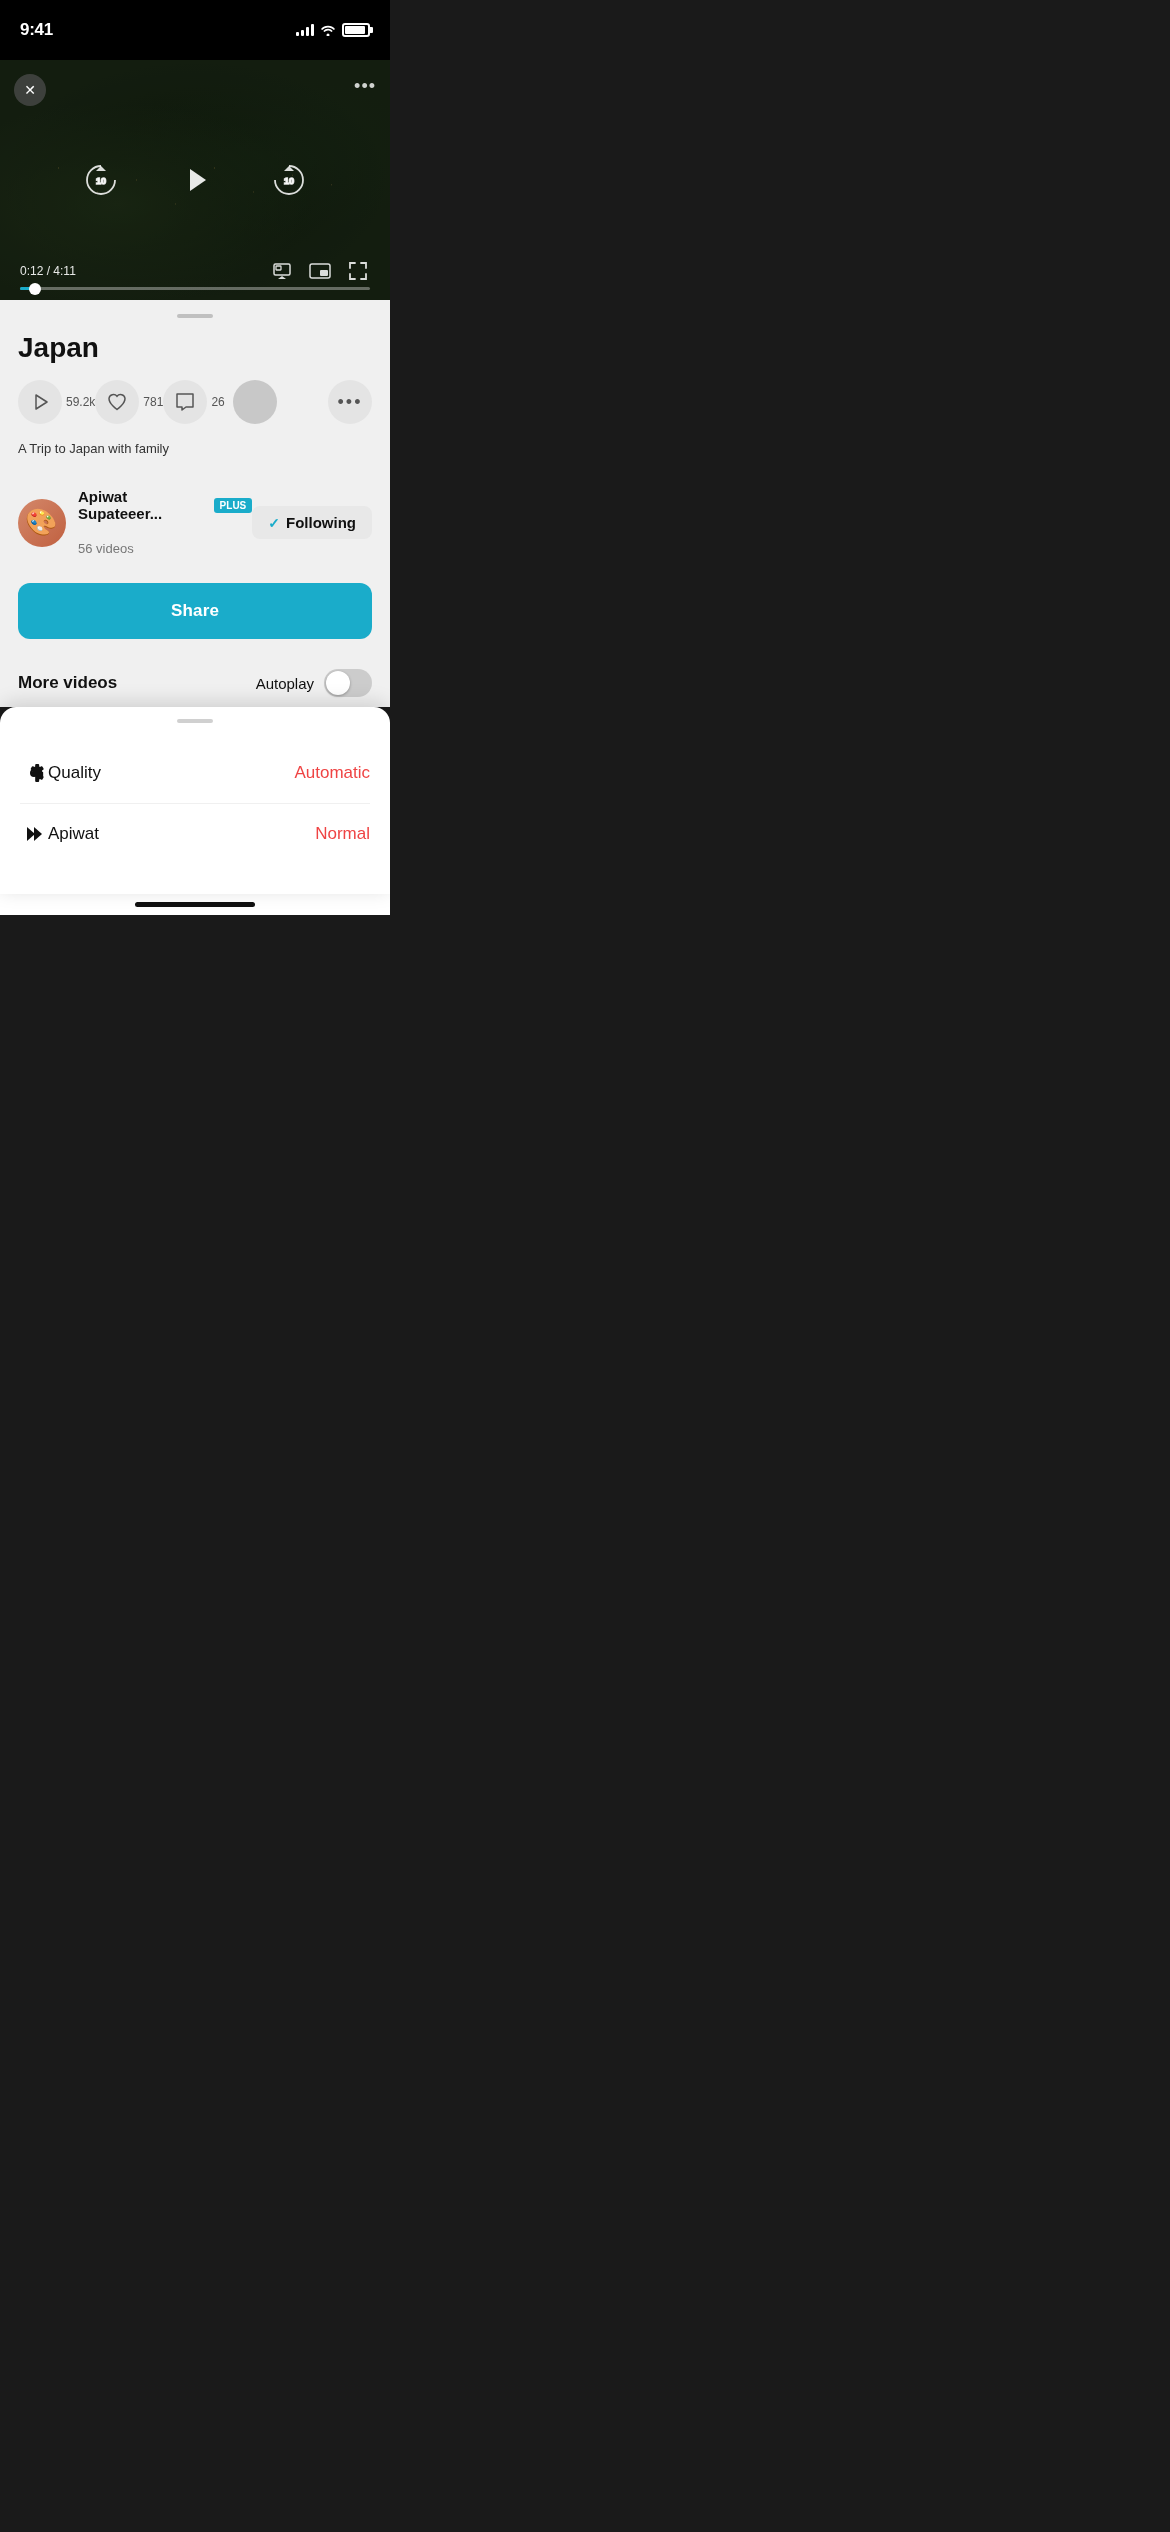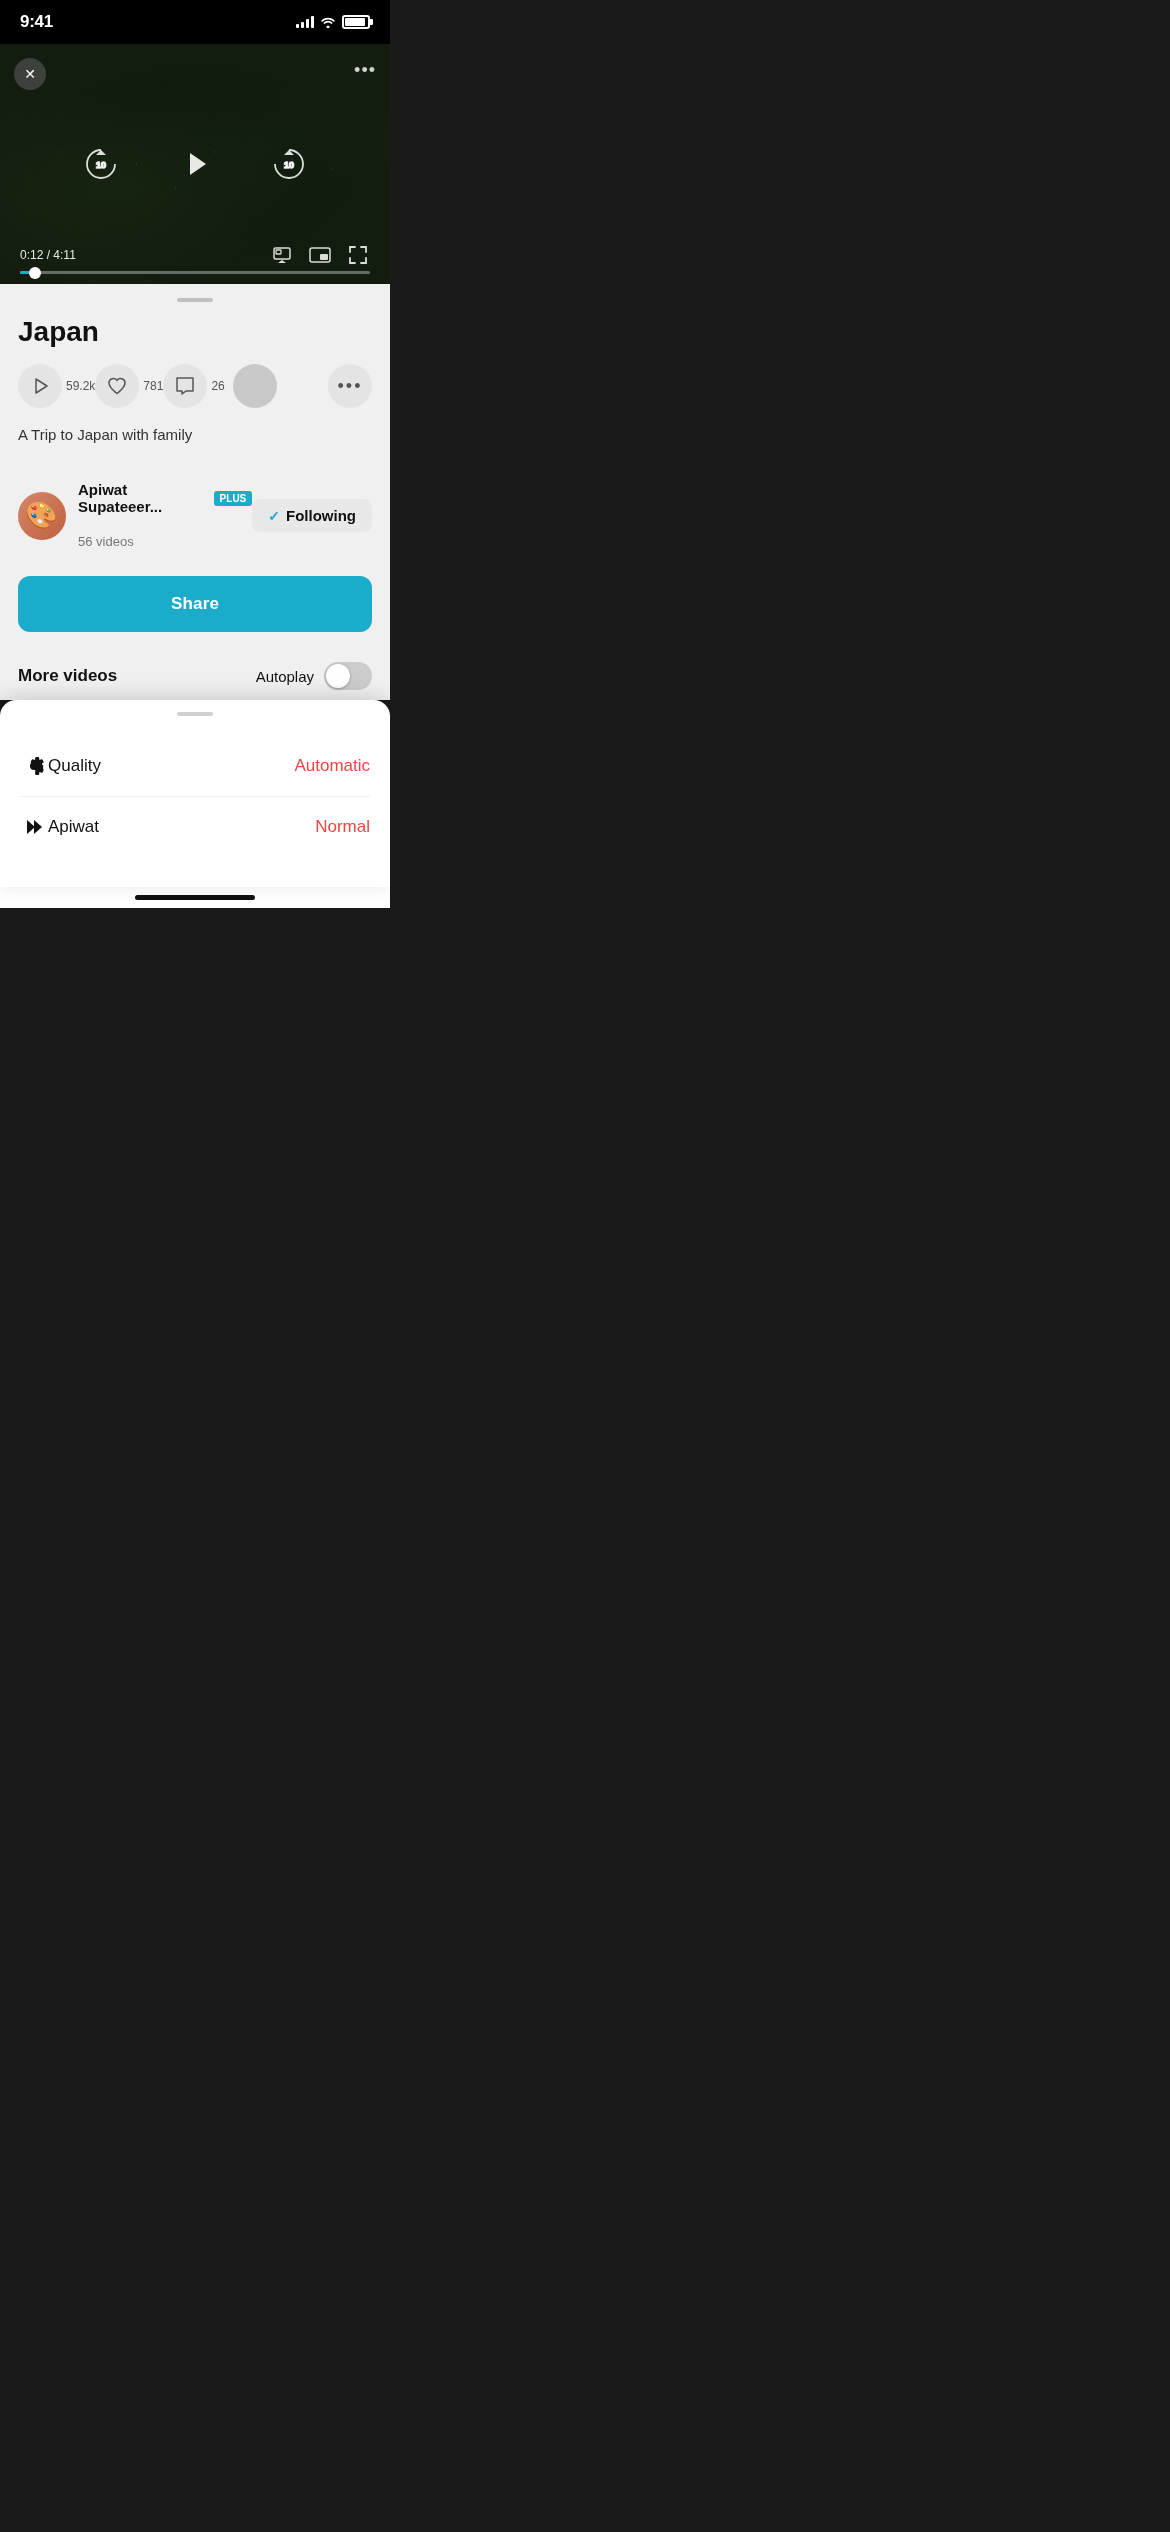--- a/index.html
+++ b/index.html
@@ -10,21 +10,21 @@
       min-height: 844px;
       background: #1a1a1a;
       font-family: -apple-system, BlinkMacSystemFont, 'Helvetica Neue', Arial, sans-serif;
       overflow-x: hidden;
       position: relative;
     }
 
     
     .status-bar {
       background: #000;
-      height: 44px;
+      height: 60px;
       display: flex;
       align-items: center;
       justify-content: space-between;
       padding: 15px 20px;
       position: relative;
       z-index: 10;
     }
     .status-time {
       color: #fff;
       font-size: 17px;
@@ -320,23 +320,23 @@
       cursor: pointer;
     }
     .more-dots {
       font-size: 18px;
       color: #555;
       letter-spacing: 2px;
     }
 
     
     .description {
-      font-size: 15px;
+      font-size: 13px;
       color: #333;
-      margin-bottom: 24px;
+      margin-bottom: 18px;
       line-height: 1.4;
     }
 
     
     .creator-row {
       display: flex;
       align-items: center;
       padding: 12px 0;
       margin-bottom: 14px;
     }

